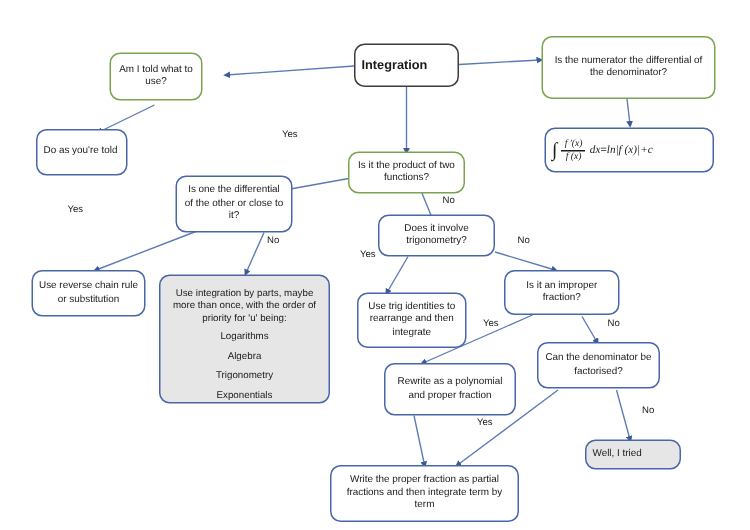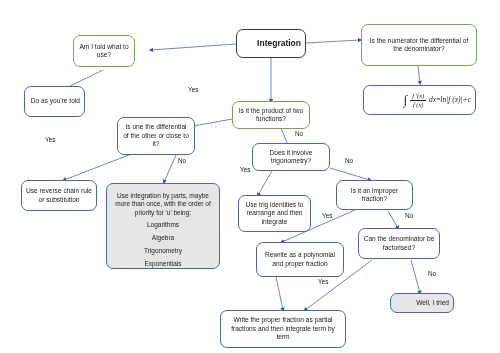--- a/index.html
+++ b/index.html
@@ -8,21 +8,21 @@
     background:#ffffff;
     font-family:"Liberation Sans",sans-serif;
     overflow:hidden;
     position:relative;
   }
   #canvas{position:absolute;inset:0;width:500px;height:353px;}
   svg.edges{position:absolute;left:0;top:0;width:500px;height:353px;pointer-events:none;}
   .node{
     position:absolute;
     box-sizing:border-box;
-    display:flex;align-items:center;justify-content:flex-end;
+    display:flex;align-items:center;justify-content:flex-start;
     text-align:center;
     border-radius:7px;
     line-height:1.28;
     color:#1a1a1a;
     padding:3px 4px;
   }
   
   .n-blue{border:1.1px solid #4a66a8;background:#ffffff;}
   
   .n-green{border:1.1px solid #7aa44e;background:#ffffff;}

